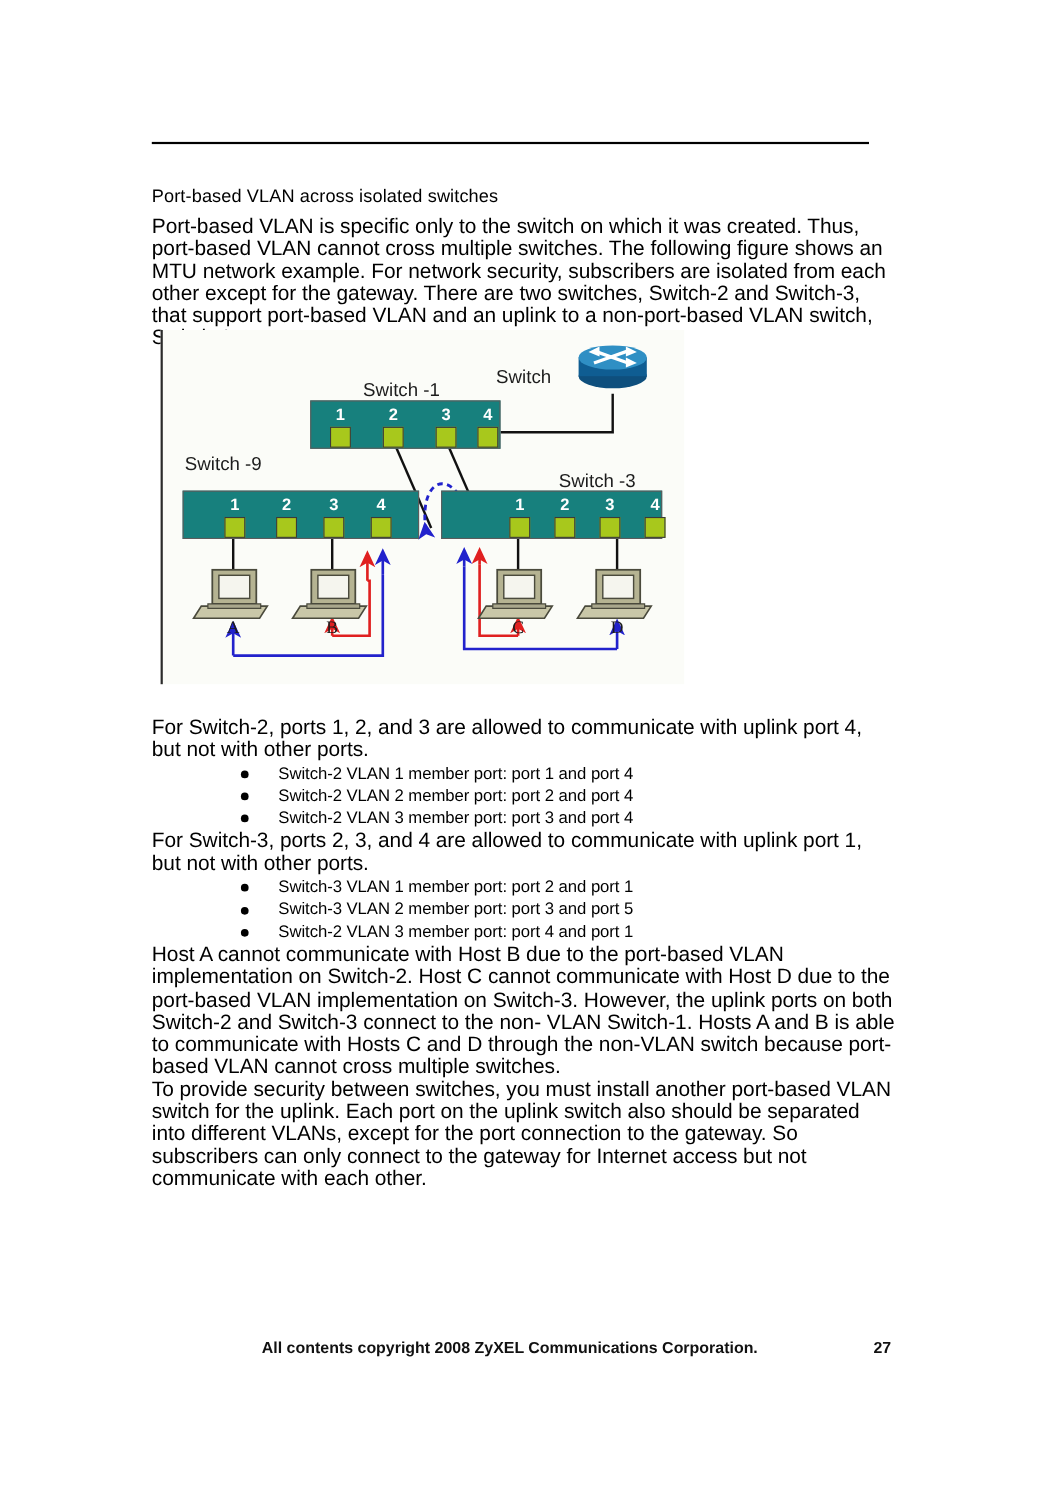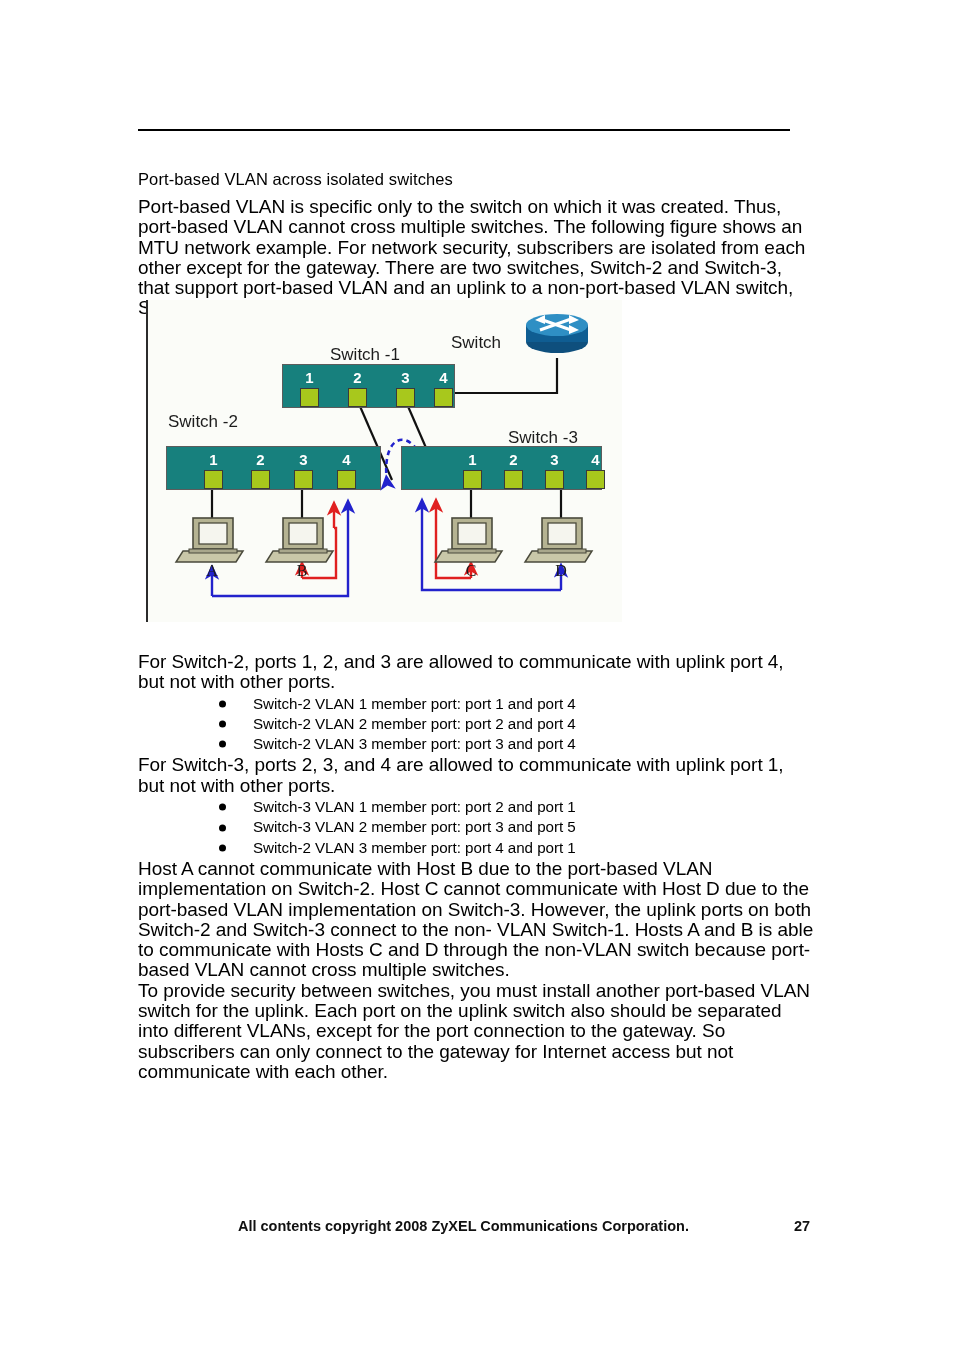--- a/index.html
+++ b/index.html
@@ -297,21 +297,21 @@
       <span class="port-num" style="left:143px; top:5px;">3</span>
       <span class="port-num" style="left:184px; top:5px;">4</span>
       <span class="port" style="left:61px; top:23px;"></span>
       <span class="port" style="left:102px; top:23px;"></span>
       <span class="port" style="left:143px; top:23px;"></span>
       <span class="port" style="left:184px; top:23px;"></span>
     </div>
 
     <span class="sw-label" style="left:184px; top:45px;">Switch -1</span>
     <span class="sw-label" style="left:305px; top:33px;">Switch</span>
-    <span class="sw-label" style="left:22px; top:112px;">Switch -2</span>
+    <span class="sw-label" style="left:22px; top:112px;">Switch -9</span>
     <span class="sw-label" style="left:362px; top:128px;">Switch -3</span>
 
     <span class="host-label" style="left:55px; top:262px;">A</span>
     <span class="host-label" style="left:145px; top:262px;">B</span>
     <span class="host-label" style="left:314px; top:262px;">C</span>
     <span class="host-label" style="left:404px; top:262px;">D</span>
   </div>
 
   <div class="content" style="top:652px;">
 

